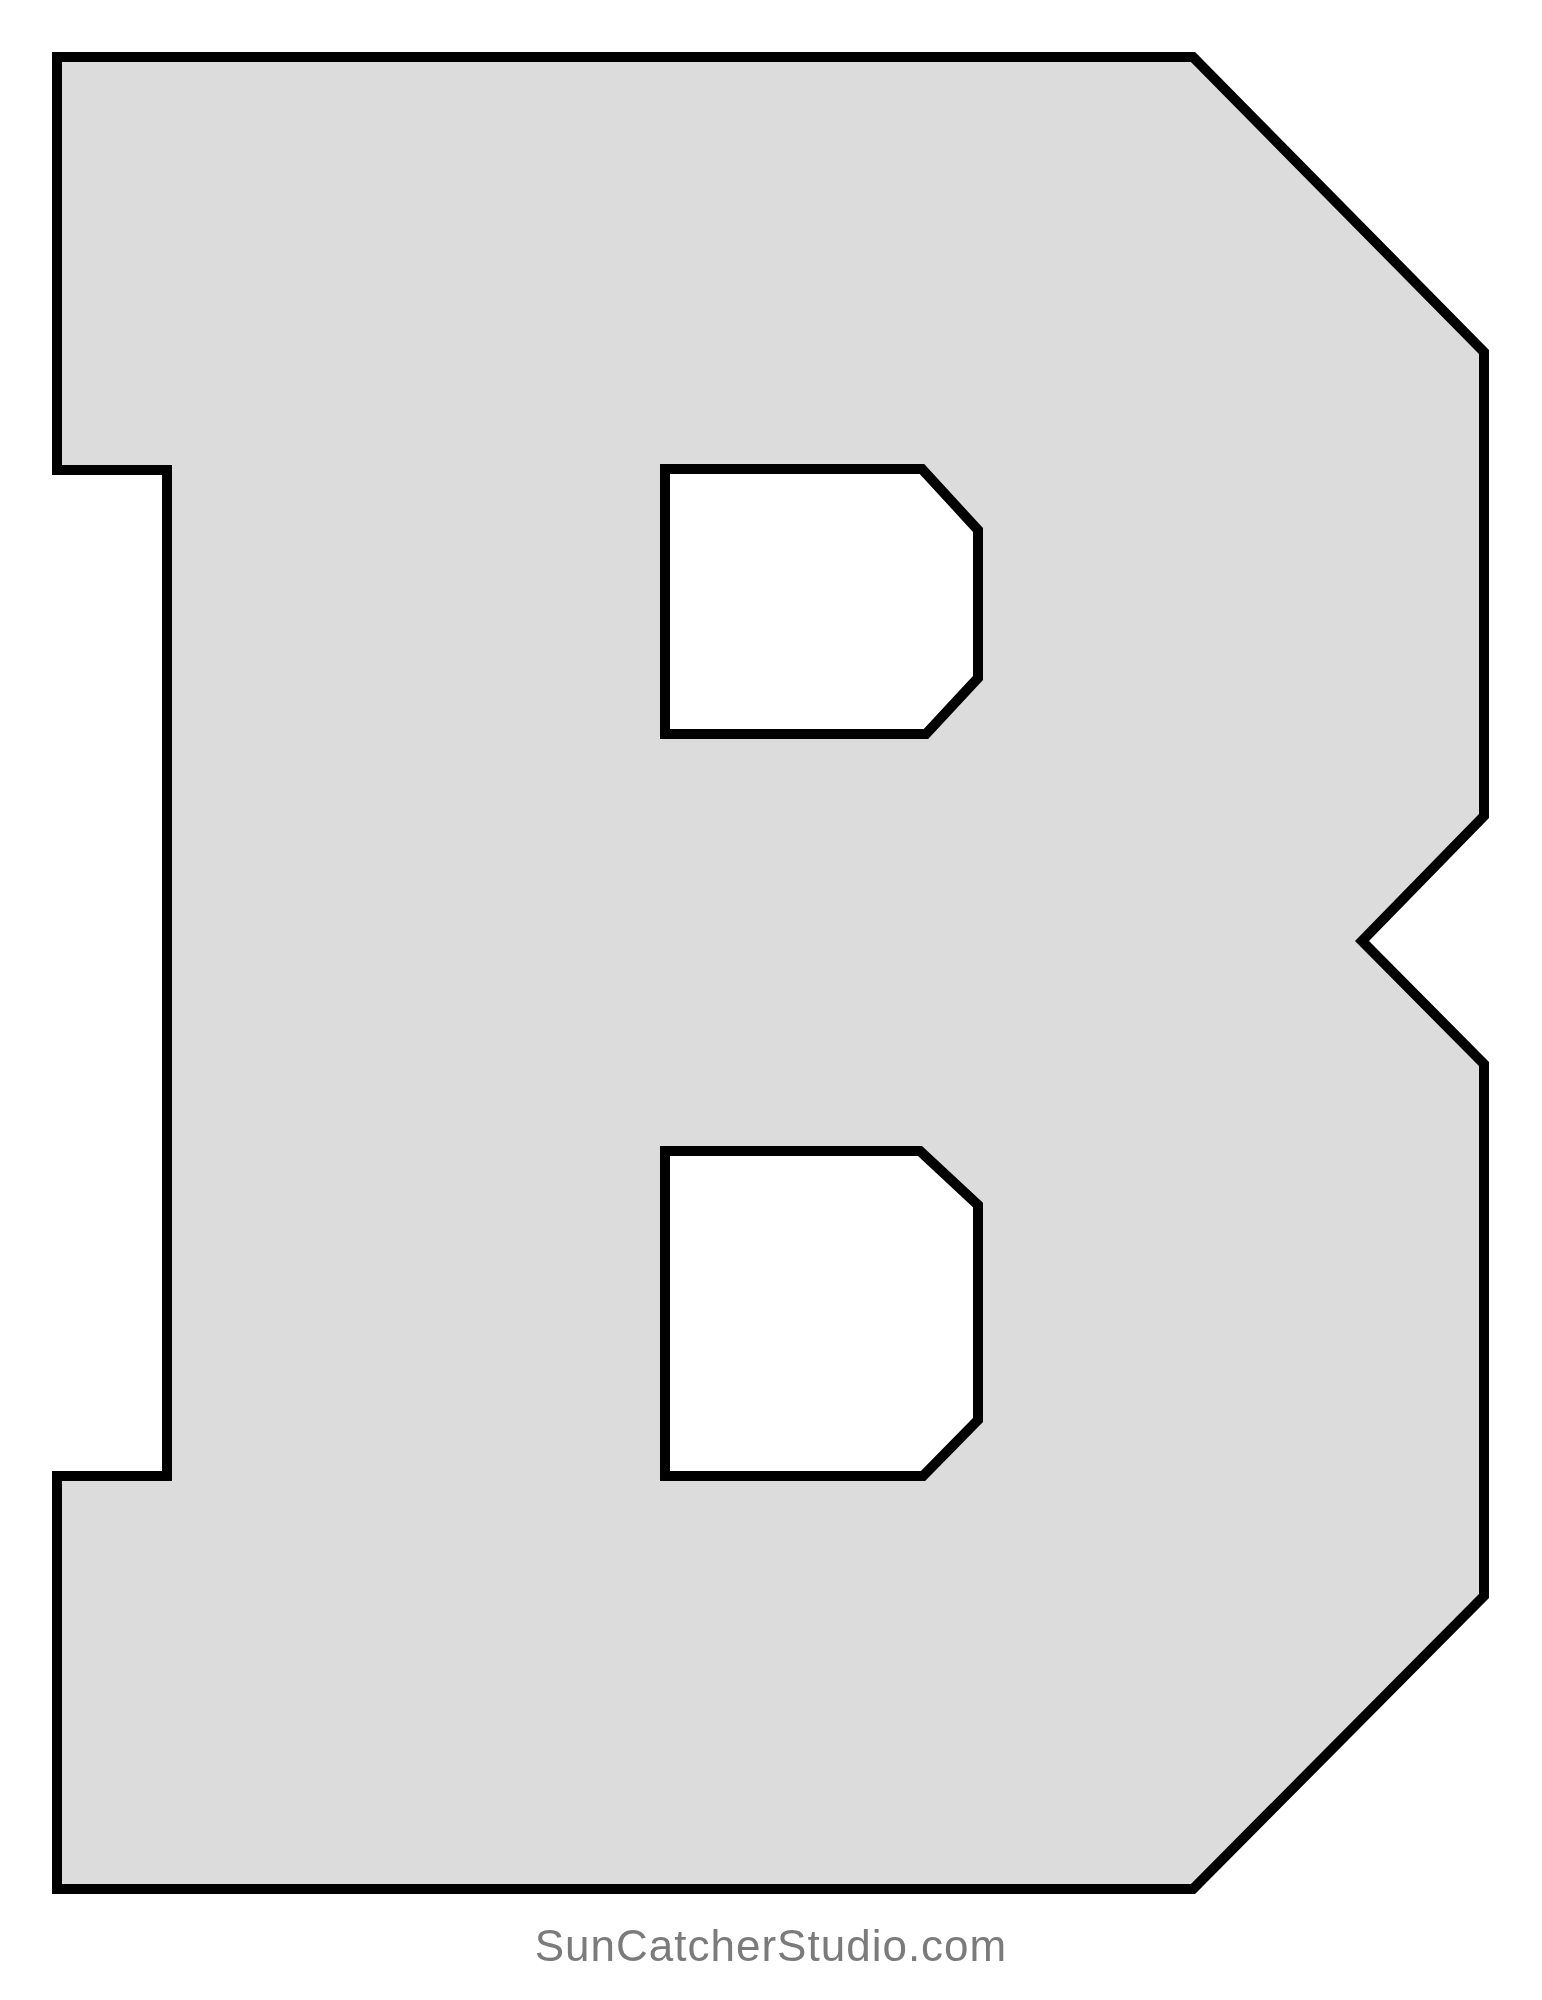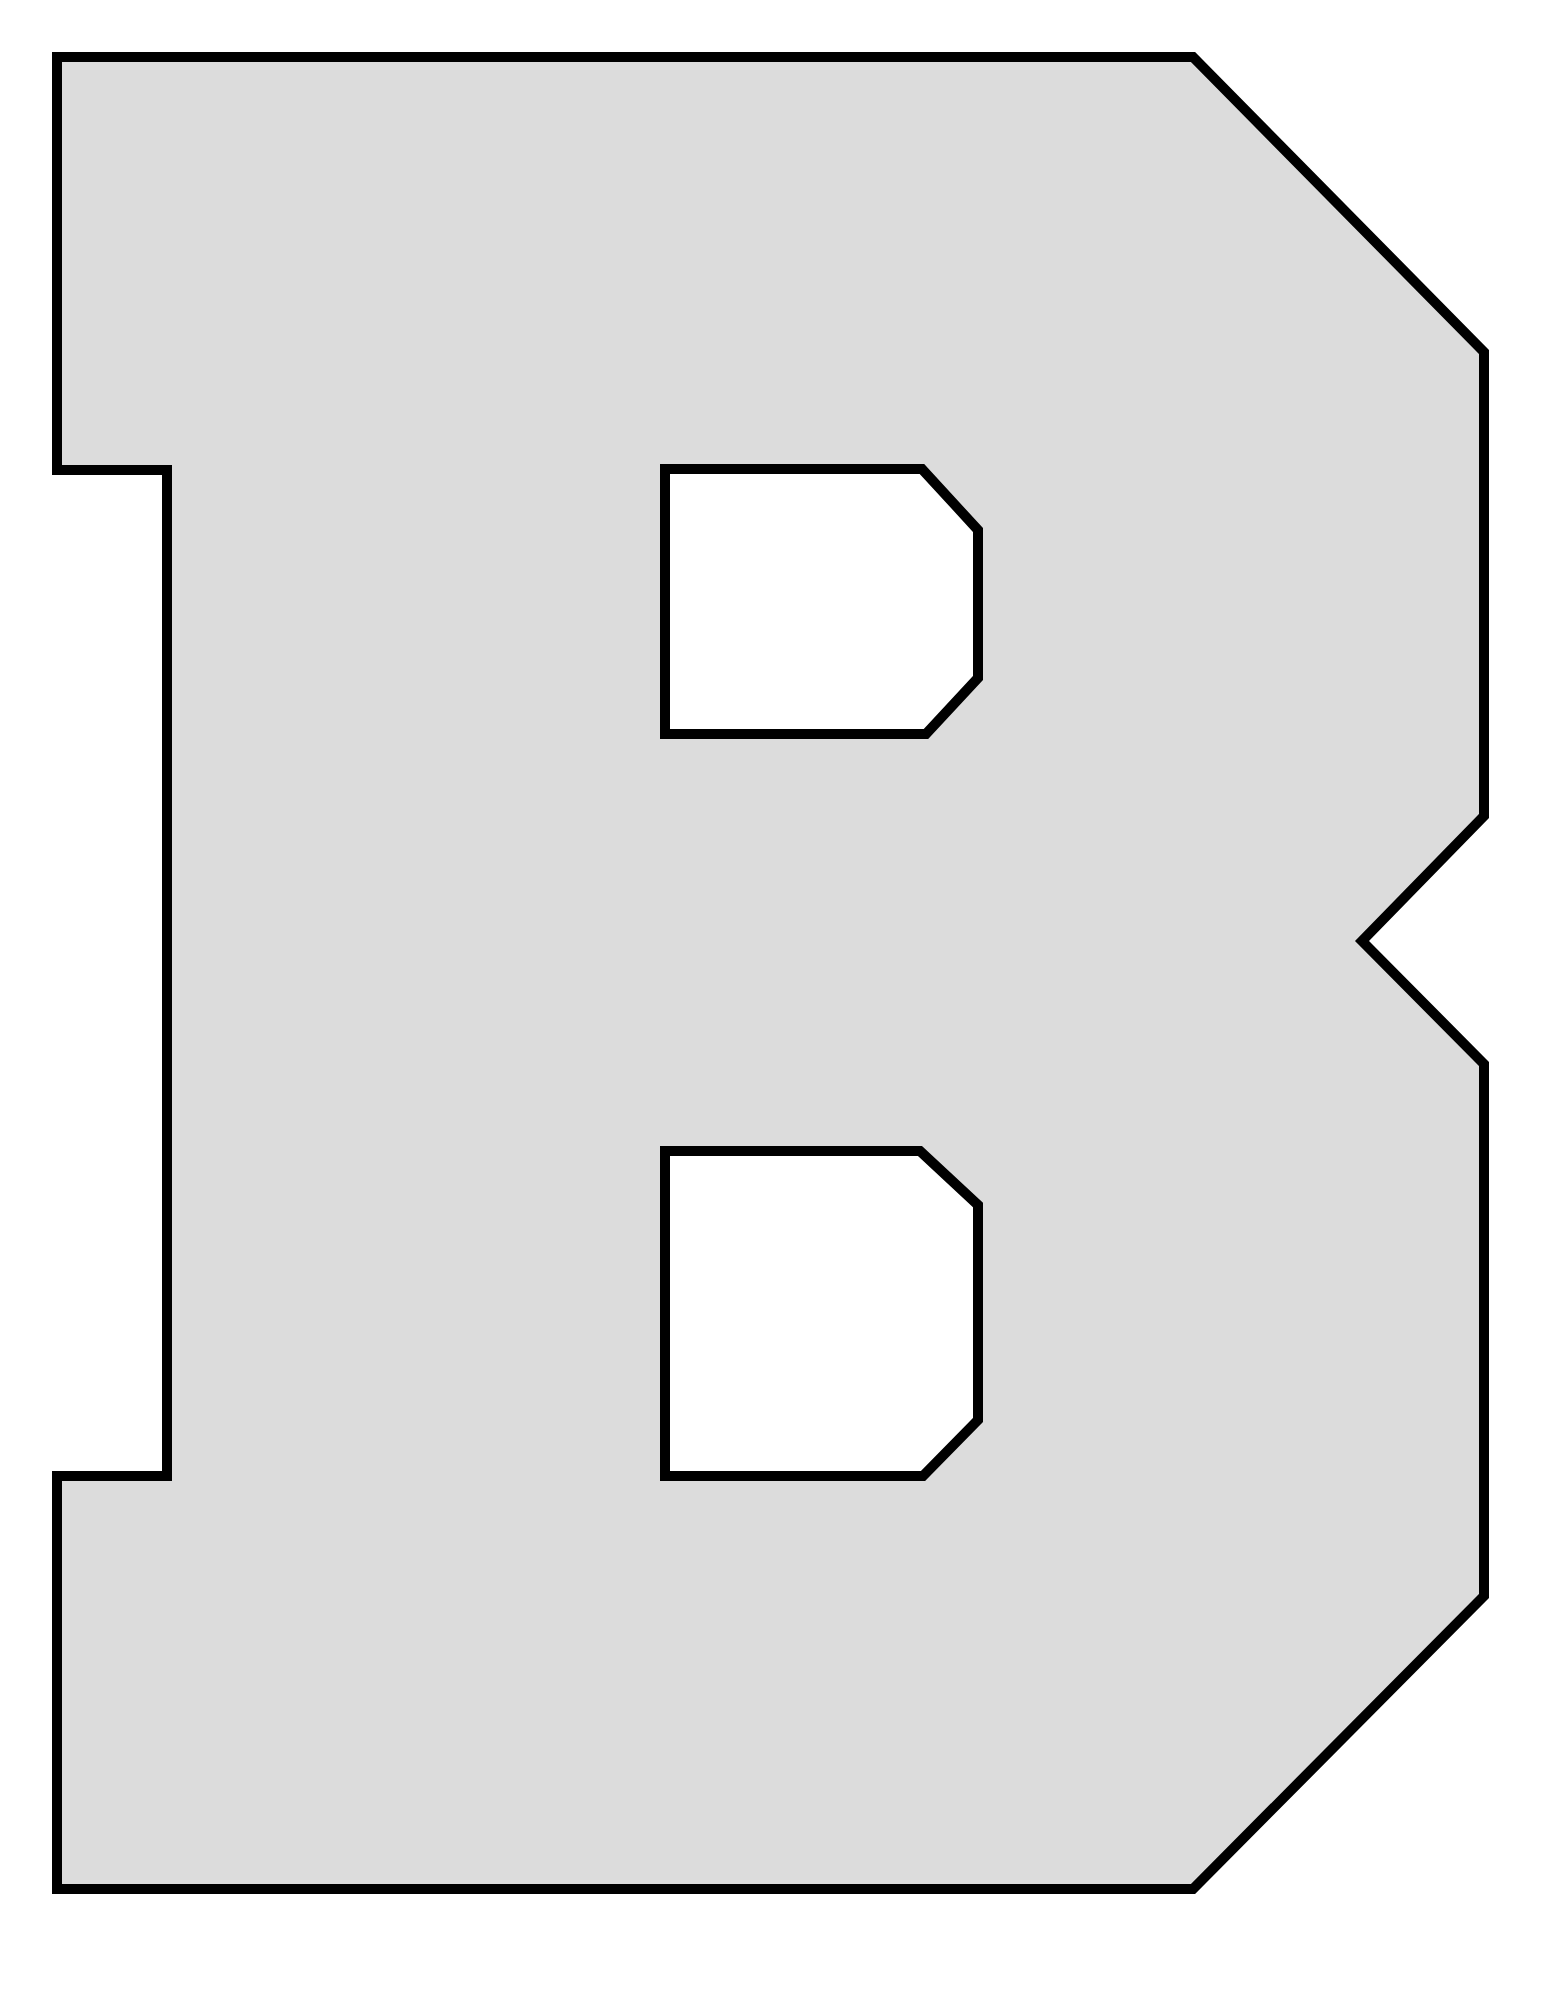--- a/index.html
+++ b/index.html
@@ -38,14 +38,15 @@
 </style>
 </head>
 <body>
 
 <div class="page" style="background: rgb(255, 255, 255);">
 
   <svg class="pattern-svg" viewBox="0 0 1542 2000" xmlns="http://www.w3.org/2000/svg" aria-hidden="true">
     <path id="letter-shape" fill-rule="evenodd" stroke-linejoin="miter" d="M57 57 L 1193 57 L 1484 352 L 1484 816 L 1362 941 L 1484 1064 L 1484 1596 L 1193 1889 L 57 1889 L 57 1476 L 167 1476 L 167 470 L 57 470 Z M665 469 L 922 469 L 978 530 L 978 678 L 926 734 L 665 734 Z M665 1151 L 920 1151 L 978 1205 L 978 1420 L 923 1476 L 665 1476 Z" fill="#dcdcdc" stroke="#000000" stroke-width="10"></path>
   </svg>
 
+  <div class="footer-credit" style="color: rgb(123, 123, 123);">SunCatcherStudio.com</div>
 
 </div>
 
 </body></html>

